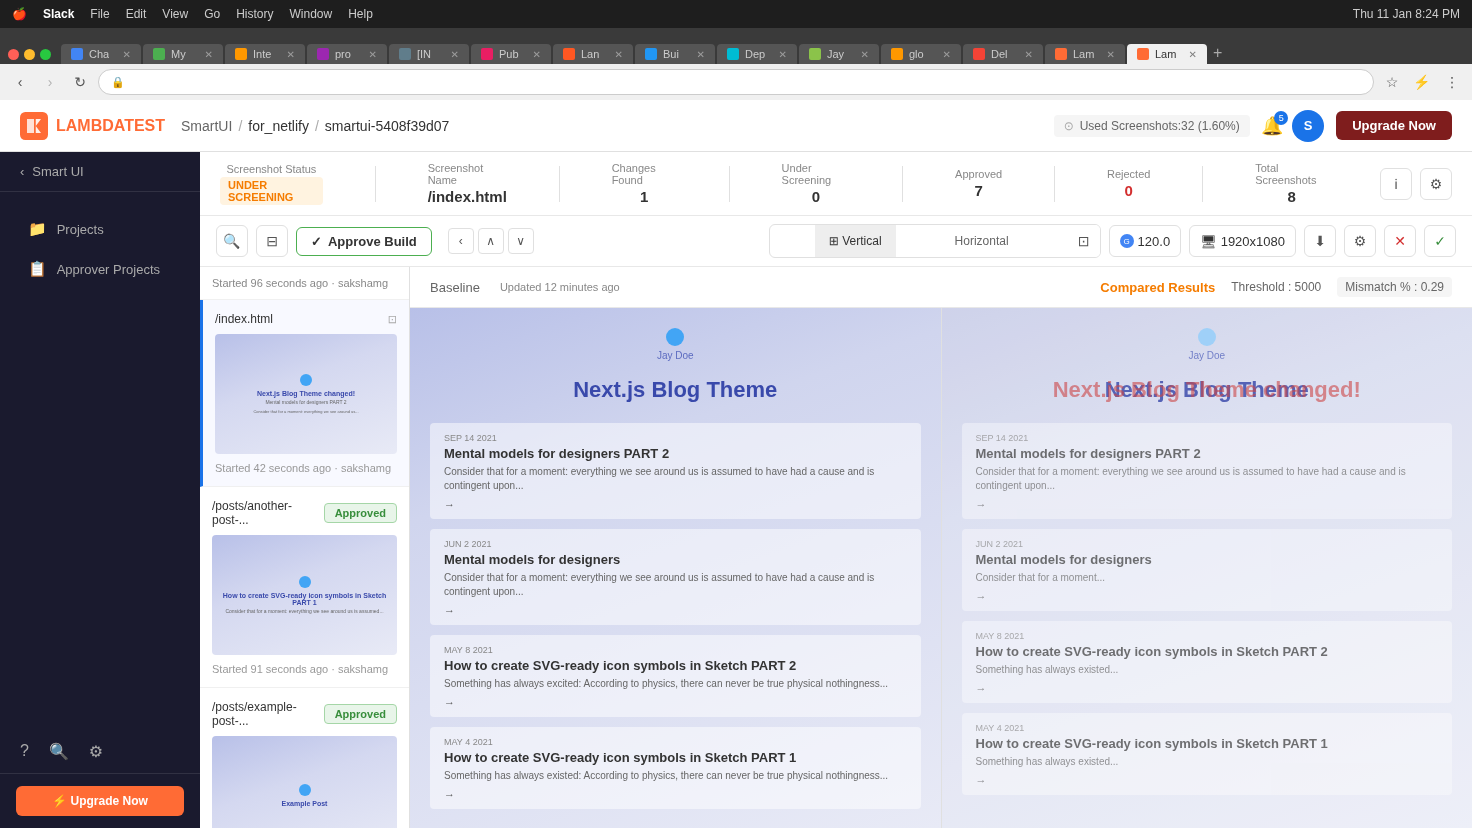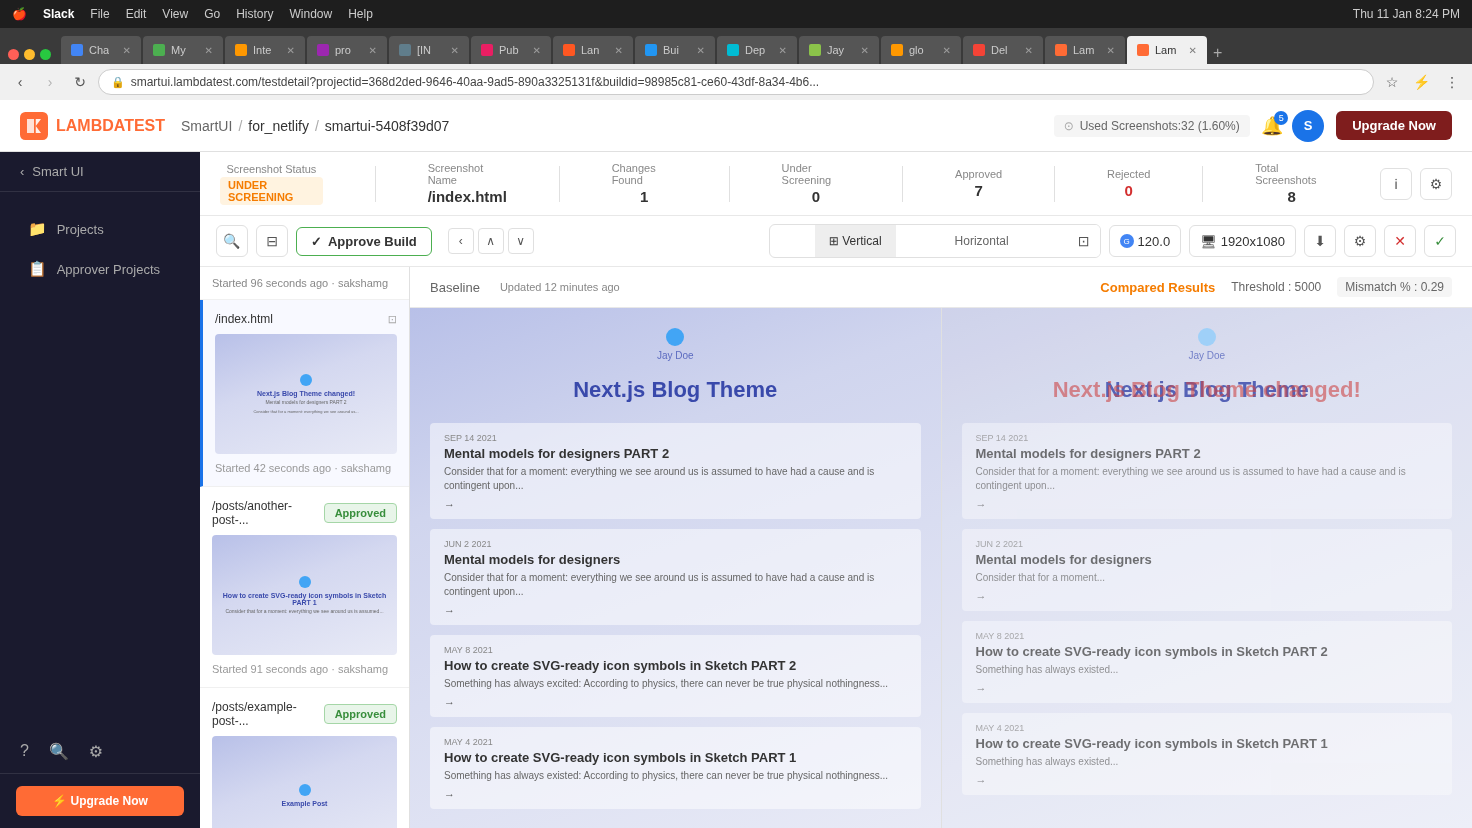--- a/index.html
+++ b/index.html
@@ -31,21 +31,21 @@
     .tab-bar {
       height: 36px;
       background: #3a3a3a;
       display: flex;
       align-items: flex-end;
       padding: 0 8px;
       gap: 2px;
       overflow: hidden;
     }
     .tab {
-      height: 28px;
+      height: 20px;
       background: #555;
       border-radius: 4px 4px 0 0;
       padding: 0 10px;
       display: flex;
       align-items: center;
       gap: 6px;
       font-size: 11px;
       color: #ccc;
       min-width: 80px;
       max-width: 140px;
@@ -484,21 +484,20 @@
         <span class="tab-close">✕</span>
       </div>
     <div style="margin-left:4px;color:#aaa;font-size:16px;cursor:pointer;margin-bottom:2px;">+</div>
   </div>
   <div class="nav-bar">
     <button class="nav-btn">‹</button>
     <button class="nav-btn" style="opacity:0.4">›</button>
     <button class="nav-btn">↻</button>
     <div class="address-bar">
       <span style="color:#aaa;margin-right:6px;font-size:11px">🔒</span>
-      <span style="font-size:12px;color:#444;">smartui.lambdatest.com/testdetail?projectid=368d2ded-9646-40aa-9ad5-890a3325131f&amp;buildid=98985c81-ce60-43df-8a34-4b6...</span>
     </div>
     <button class="nav-btn">☆</button>
     <button class="nav-btn">⚡</button>
     <button class="nav-btn">⋮</button>
   </div>
 </div>
 
 <div class="app-container">
 
   <div class="app-header">

